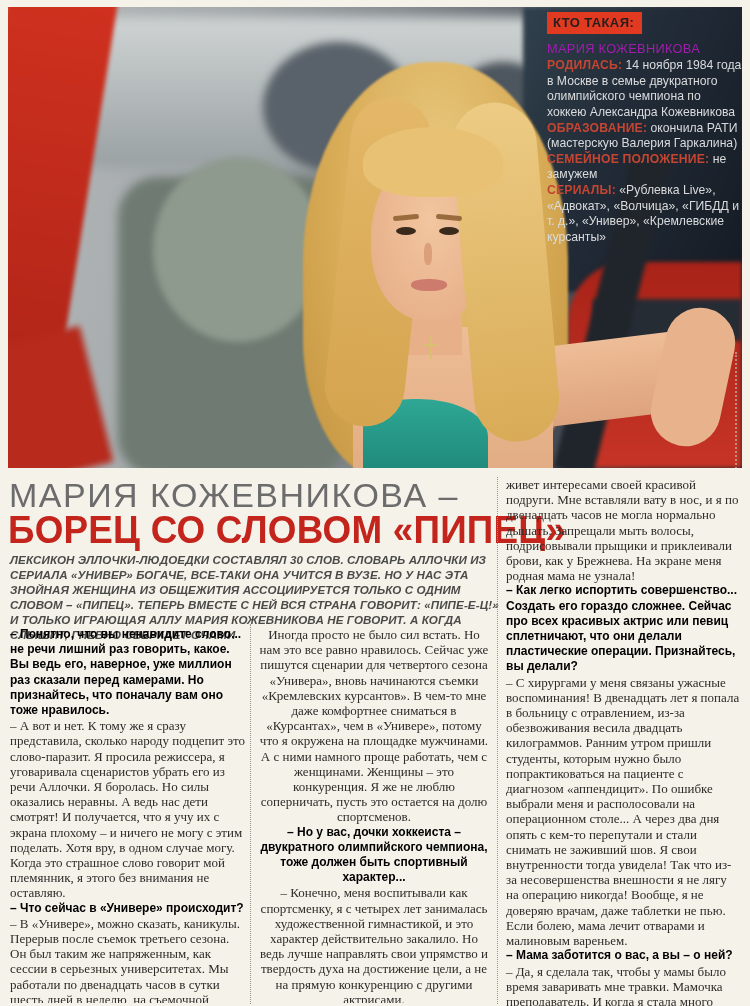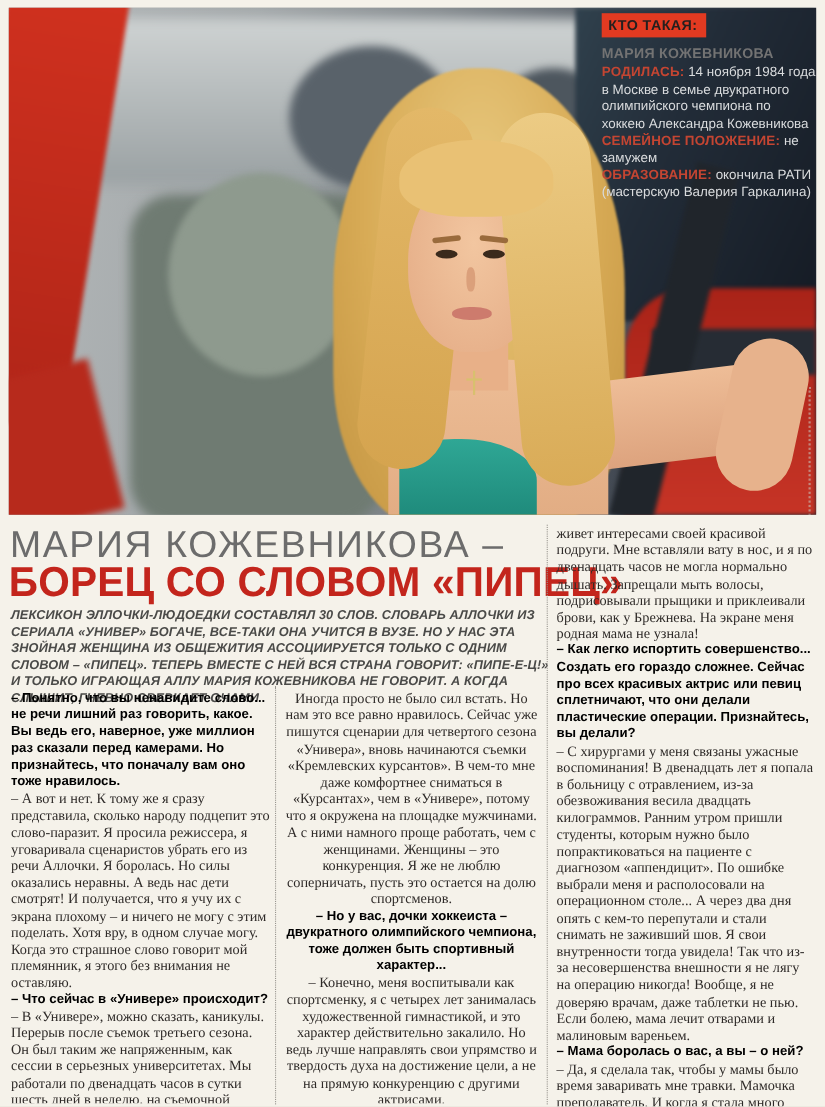--- a/index.html
+++ b/index.html
@@ -49,21 +49,21 @@
   .ph-eyeR{left:431px;top:220px;width:20px;height:8px;background:#3a2a1c;border-radius:50%;}
   .ph-nose{left:416px;top:236px;width:8px;height:22px;background:#dba07b;border-radius:40%;}
   .ph-lips{left:403px;top:272px;width:36px;height:12px;background:#cd7b6d;border-radius:45%;}
   .ph-cross{left:422px;top:330px;width:2px;height:22px;background:#d8c06e;}
   .ph-cross2{left:416px;top:337px;width:14px;height:2px;background:#d8c06e;}
   .ph-credit{left:727px;top:345px;width:4px;height:120px;border-left:2px dotted #c9c4bb;opacity:.6;}
   
   .infobox{position:absolute;left:547px;top:12px;width:196px;color:#d9dbdd;font-size:12.2px;line-height:15.6px;}
   .ib-tag{display:inline-block;background:#e23a21;color:#241f1e;font-weight:bold;font-size:13px;
      padding:3px 8px 3px 6px;letter-spacing:.4px;}
-  .ib-name{color:#737373;font-weight:bold;font-size:12.8px;margin:7px 0 2px 0;letter-spacing:.3px;}
+  .ib-name{color:#a21caf;font-weight:normal;font-size:12.8px;margin:7px 0 2px 0;letter-spacing:.3px;}
   .ib-field{margin:0;}
   .ib-label{color:#c44532;font-weight:bold;letter-spacing:.2px;}
   .ib-value{color:#d9dbdd;}
   
   .kicker{position:absolute;left:9px;top:476px;font-size:34px;color:#6c6c6c;letter-spacing:1.5px;white-space:nowrap;}
   .title{position:absolute;left:8px;top:509px;font-size:38px;font-weight:bold;color:#c3251c;
      letter-spacing:.2px;white-space:nowrap;transform:scaleX(.97);transform-origin:left;}
   .lede{position:absolute;left:10px;top:553px;width:492px;font-size:11.6px;line-height:14.9px;
      font-weight:bold;color:#4a4a48;letter-spacing:.1px;font-style:italic;}
   
@@ -118,22 +118,23 @@
     <div class="ph-cross"></div>
     <div class="ph-cross2"></div>
     <div class="ph-credit"></div>
   </div>
 
   <div class="infobox">
     <span class="ib-tag">КТО ТАКАЯ:</span>
     <div class="ib-name">МАРИЯ КОЖЕВНИКОВА</div>
     <div id="ib-fields">
         <p class="ib-field"><span class="ib-label">РОДИЛАСЬ:</span><span class="ib-value"> 14 ноября 1984 года в Москве в семье двукратного олимпийского чемпиона по хоккею Александра Кожевникова</span></p>
+        <p class="ib-field"><span class="ib-label">ОБРАЗОВАНИЕ:</span><span class="ib-value"> окончила РАТИ (мастерскую Валерия Гаркалина)</span></p>
         <p class="ib-field"><span class="ib-label">СЕМЕЙНОЕ ПОЛОЖЕНИЕ:</span><span class="ib-value"> не замужем</span></p>
-        <p class="ib-field"><span class="ib-label">ОБРАЗОВАНИЕ:</span><span class="ib-value"> окончила РАТИ (мастерскую Валерия Гаркалина)</span></p>
+        <p class="ib-field"><span class="ib-label">СЕРИАЛЫ:</span><span class="ib-value"> «Рублевка Live», «Адвокат», «Волчица», «ГИБДД и т. д.», «Универ», «Кремлевские курсанты»</span></p>
       </div>
   </div>
 
   <div class="kicker">МАРИЯ КОЖЕВНИКОВА –</div>
   <div class="title">БОРЕЦ СО СЛОВОМ «ПИПЕЦ»</div>
   <div class="lede">ЛЕКСИКОН ЭЛЛОЧКИ-ЛЮДОЕДКИ СОСТАВЛЯЛ 30 СЛОВ. СЛОВАРЬ АЛЛОЧКИ ИЗ СЕРИАЛА «УНИВЕР» БОГАЧЕ, ВСЕ-ТАКИ ОНА УЧИТСЯ В ВУЗЕ. НО У НАС ЭТА ЗНОЙНАЯ ЖЕНЩИНА ИЗ ОБЩЕЖИТИЯ АССОЦИИРУЕТСЯ ТОЛЬКО С ОДНИМ СЛОВОМ – «ПИПЕЦ». ТЕПЕРЬ ВМЕСТЕ С НЕЙ  ВСЯ СТРАНА ГОВОРИТ: «ПИПЕ-Е-Ц!» И ТОЛЬКО ИГРАЮЩАЯ АЛЛУ МАРИЯ КОЖЕВНИКОВА НЕ ГОВОРИТ. А КОГДА СЛЫШИТ, ГНЕВНО СВЕРКАЕТ ОЧАМИ</div>
 
   <div class="vdiv vdiv1"></div>
   <div class="vdiv vdiv2"></div>
 
@@ -146,20 +147,20 @@
   <div class="col col2" id="col-1">
       <p class="a">Иногда просто не было сил встать. Но нам это все равно нравилось. Сейчас уже пишутся сценарии для четвертого сезона «Универа», вновь начинаются съемки «Кремлевских курсантов».  В чем-то мне даже комфортнее сниматься в «Курсантах», чем в «Универе», потому что я окружена на площадке мужчинами. А с ними намного проще работать, чем с женщинами. Женщины – это конкуренция. Я же не люблю соперничать, пусть это остается на долю спортсменов.</p>
       <p class="q">– Но у вас, дочки хоккеиста – двукратного олимпийского чемпиона, тоже должен быть спортивный характер...</p>
       <p class="a">– Конечно, меня воспитывали как спортсменку, я с четырех лет занималась художественной гимнастикой, и это характер действительно закалило. Но ведь лучше направлять свои упрямство и твердость духа на достижение цели, а не на прямую конкуренцию с другими актрисами.</p>
     </div>
   <div class="col col3" id="col-2">
     <div id="col2-paras">
         <p class="a">живет интересами своей красивой подруги. Мне вставляли вату в нос, и я по двенадцать часов не могла нормально дышать. Запрещали мыть волосы, подрисовывали прыщики и приклеивали брови, как у Брежнева. На экране меня родная мама не узнала!</p>
         <p class="q">– Как легко испортить совершенство... Создать его гораздо сложнее. Сейчас про всех красивых актрис или певиц сплетничают, что они делали пластические операции. Признайтесь, вы делали?</p>
         <p class="a">– С хирургами у меня связаны ужасные воспоминания! В двенадцать лет я попала в больницу с отравлением, из-за обезвоживания весила двадцать килограммов. Ранним утром пришли студенты, которым нужно было попрактиковаться на пациенте с диагнозом «аппендицит». По ошибке выбрали меня и располосовали на операционном столе... А через два дня опять с кем-то перепутали и стали снимать не заживший шов. Я свои внутренности тогда увидела! Так что из-за несовершенства внешности я не лягу на операцию никогда! Вообще, я не доверяю врачам, даже таблетки не пью. Если болею, мама лечит отварами и малиновым вареньем.</p>
-        <p class="q">– Мама боролась о вас, а вы – о ней?</p>
+        <p class="q">– Мама заботится о вас, а вы – о ней?</p>
         <p class="a">– Да, я сделала так, чтобы у мамы было время заваривать мне травки. Мамочка преподаватель. И когда я стала много сниматься, я уговорила ее уйти с работы и больше заниматься собой. Ну, и мной заодно.</p>
       </div>
 
   </div>
 
   <div class="watermark">TheHole.ru</div>
 </div>
 
 </body></html>

